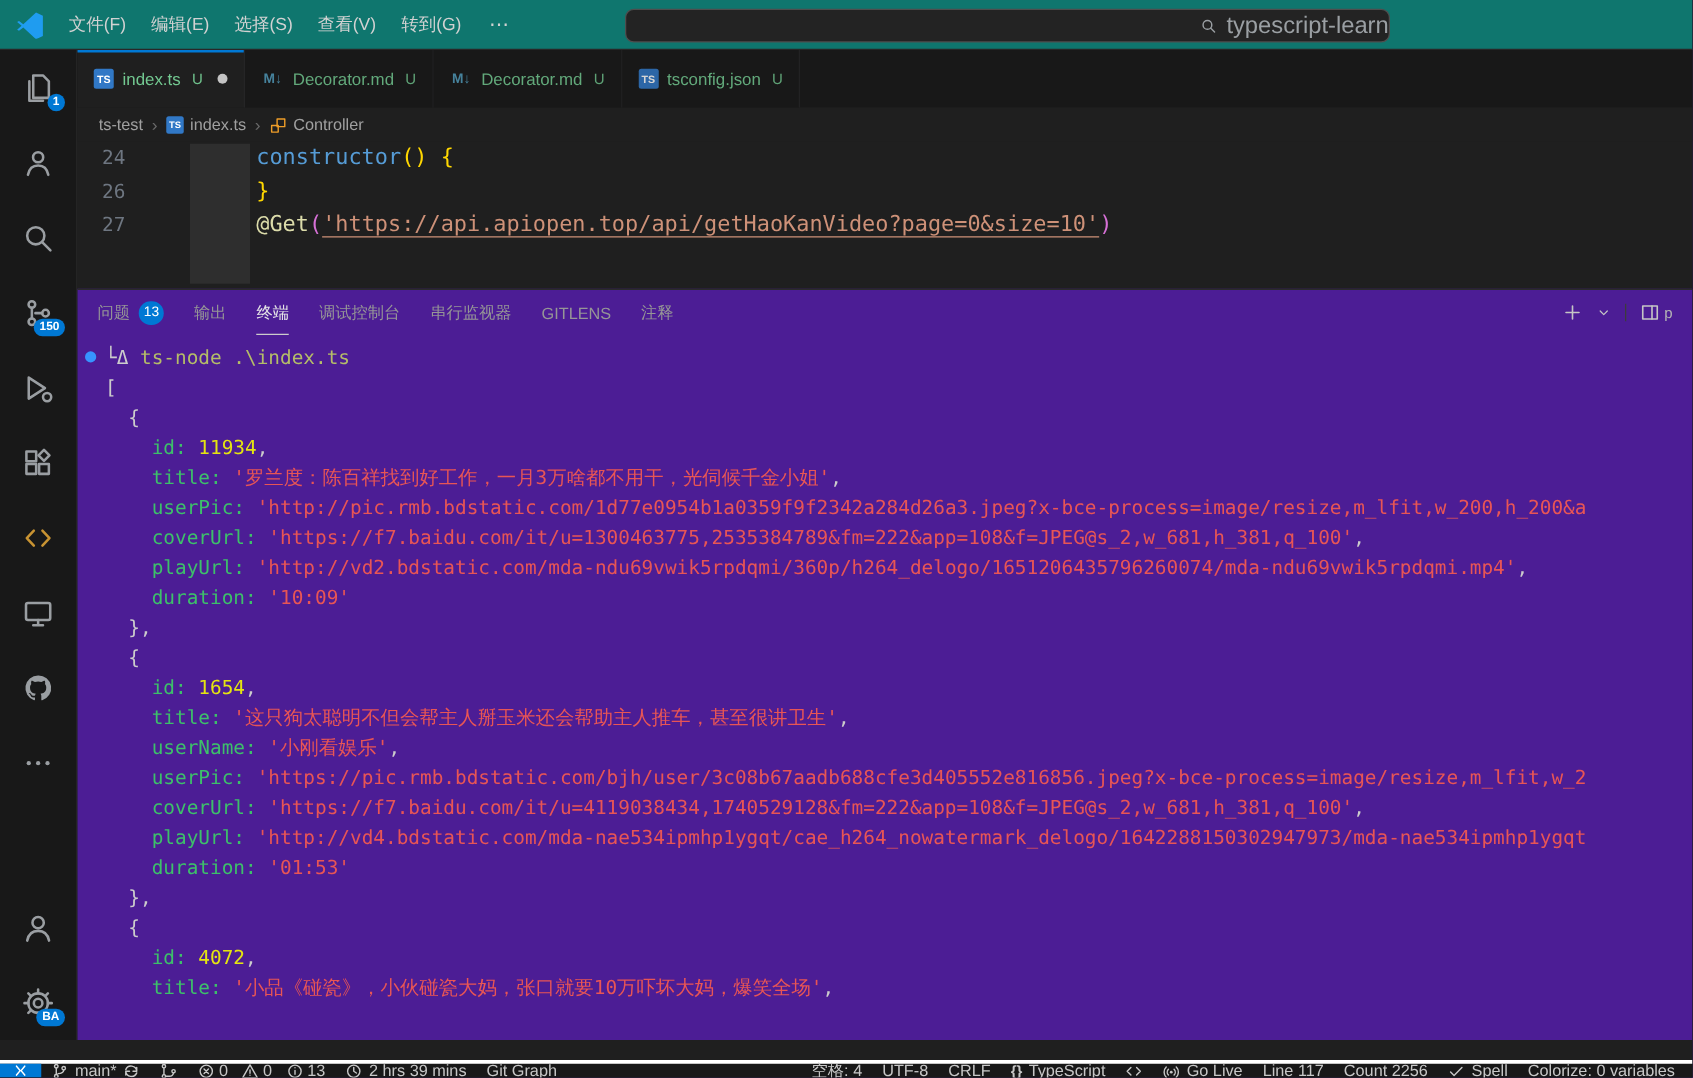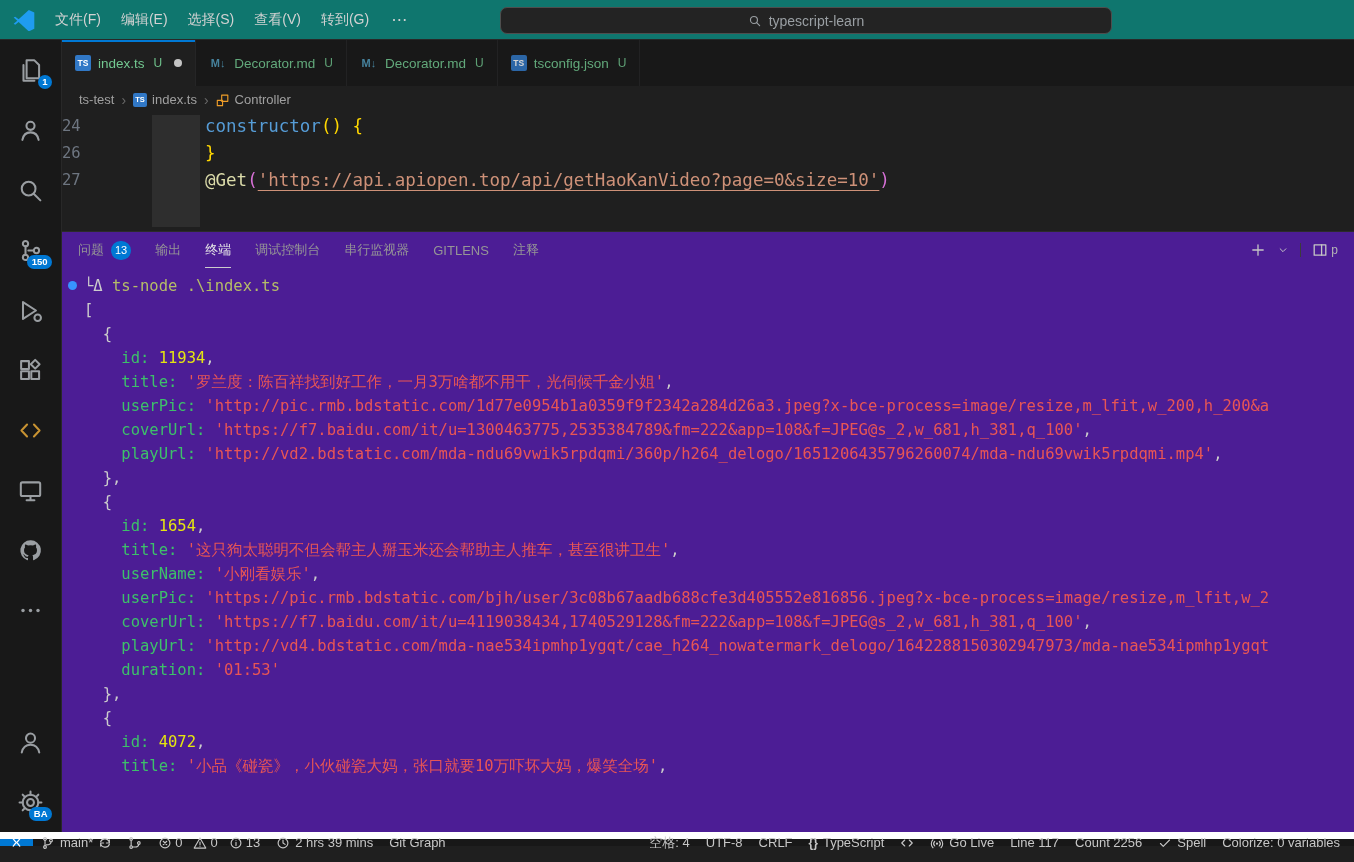--- a/index.html
+++ b/index.html
@@ -12,22 +12,22 @@
 
   
   .titlebar { position:absolute; left:0; top:0; right:0; height:40px; background:#0f766e;
     display:flex; align-items:center; border-bottom:1px solid #282828; }
   .logo { width:22px; height:22px; margin:0 10px 0 13px; }
   .menubar { display:flex; align-items:center; font-size:14px; color:#d2d2d2; }
   .menu-item { padding:5px 10px; border-radius:5px; cursor:default; }
   .menu-more { padding:5px 12px; color:#d2d2d2; letter-spacing:1px; }
   .cmd-center { position:absolute; left:500px; top:7px; width:612px; height:27px;
     background:#232323; border:1px solid #4e4e4e; border-radius:7px;
-    display:flex; align-items:center; justify-content:center; gap:7px;
-    color:#9a9fa3; font-size:14px; }
+    display:flex; align-items:center; justify-content:flex-end; gap:7px;
+    color:#9a9fa3; font-size:19px; }
   .cmd-center .ico { width:14px; height:14px; color:#9a9fa3; }
 
   
   .activitybar { position:absolute; left:0; top:40px; bottom:30px; width:62px;
     background:#181818; border-right:1px solid #282828; display:flex; flex-direction:column; }
   .ab-top, .ab-bottom { display:flex; flex-direction:column; }
   .ab-bottom { margin-top:auto; }
   .ab-item { height:60px; display:flex; align-items:center; justify-content:center;
     position:relative; color:#9a9ea2; }
   .ab-item .ico { width:25px; height:25px; }
@@ -58,21 +58,21 @@
   .crumb { display:flex; align-items:center; gap:5px; }
   .crumb-sep { color:#6a6a6a; font-size:14px; }
   .crumb .fticon { width:14px; height:14px; font-size:7.5px; }
   .crumb .ico { width:14px; height:14px; color:#ee9d28; }
 
   
   .editor { height:118px; position:relative; flex:none;
     font-family:"DejaVu Sans Mono","Liberation Mono",monospace; font-size:17.5px; line-height:27px; }
   .indent-strip { position:absolute; left:90px; top:2px; width:48px; height:112px; background:#2e2e2e; }
   .code-line { position:relative; height:27px; white-space:pre; }
-  .code-line .ln { position:absolute; left:0; width:58px; text-align:left; color:#6e7681; font-size:15.5px; }
+  .code-line .ln { position:absolute; left:0; width:58px; text-align:center; color:#6e7681; font-size:15.5px; }
   .code-line .code { position:absolute; left:143px; }
   .c-kw { color:#569cd6; } .c-b1 { color:#ffd700; } .c-b2 { color:#d670d6; }
   .c-dec { color:#dcdcaa; } .c-pl { color:#d4d4d4; }
   .c-str { color:#ce9178; text-decoration:underline; text-underline-offset:4px; }
 
   
   .panel { flex:1; min-height:0; background:#4c1d95; border-top:1px solid #2b2b2b;
     display:flex; flex-direction:column; }
   .panel-tabs { height:36px; flex:none; display:flex; align-items:center; padding:0 16px;
     gap:24px; font-size:13px; color:#969696; }
@@ -87,22 +87,22 @@
   .pa-text { font-size:12px; color:#b5b5b5; }
 
   .terminal { flex:1; min-height:0; overflow:hidden; padding:6px 0 0 22px;
     font-family:"DejaVu Sans Mono","Liberation Mono",monospace; font-size:15.5px; line-height:24px; }
   .t-line { position:relative; height:24px; white-space:pre; }
   .t-dot { position:absolute; left:-16px; top:7px; width:9px; height:9px; border-radius:50%; background:#3794ff; }
   .t-w { color:#cccccc; } .t-g { color:#3dc06a; } .t-y { color:#e5e510; }
   .t-r { color:#e85555; } .t-c { color:#b5bd68; }
 
   
-  .statusbar { position:absolute; left:0; right:0; bottom:16px; height:14px; background:#181818;
-    border-top:7px solid #ffffff; display:flex; align-items:stretch; font-size:13px; color:#c7c7c7; }
+  .statusbar { position:absolute; left:0; right:0; bottom:0; height:14px; background:#181818;
+    border-top:3px solid #ffffff; display:flex; align-items:stretch; font-size:13px; color:#c7c7c7; }
   .sb-group { display:flex; align-items:stretch; }
   .sb-right { margin-left:auto; padding-right:6px; }
   .sb-item { display:flex; align-items:center; gap:5px; padding:0 8px; cursor:default; }
   .sb-item .ico { width:14px; height:14px; }
   .sb-item.remote { background:#0078d4; color:#fff; padding:0 9px; }
   .sb-item.remote .ico { width:15px; height:15px; }
   .prob-part { display:flex; align-items:center; gap:3px; margin-right:6px; }
   .prob-part:last-child { margin-right:0; }
   .braces-txt { font-weight:bold; font-size:12px; letter-spacing:0; }
 </style>
@@ -351,20 +351,21 @@
         </div>
       <div class="terminal">
           <div class="t-line"><span class="t-dot"></span><span class="t-w">└Δ </span><span class="t-c">ts-node .\index.ts</span></div>
           <div class="t-line"><span class="t-w">[</span></div>
           <div class="t-line"><span class="t-w">  {</span></div>
           <div class="t-line"><span class="t-g">    id: </span><span class="t-y">11934</span><span class="t-w">,</span></div>
           <div class="t-line"><span class="t-g">    title: </span><span class="t-r">'罗兰度：陈百祥找到好工作，一月3万啥都不用干，光伺候千金小姐'</span><span class="t-w">,</span></div>
           <div class="t-line"><span class="t-g">    userPic: </span><span class="t-r">'http://pic.rmb.bdstatic.com/1d77e0954b1a0359f9f2342a284d26a3.jpeg?x-bce-process=image/resize,m_lfit,w_200,h_200&amp;a</span></div>
           <div class="t-line"><span class="t-g">    coverUrl: </span><span class="t-r">'https://f7.baidu.com/it/u=1300463775,2535384789&amp;fm=222&amp;app=108&amp;f=JPEG@s_2,w_681,h_381,q_100'</span><span class="t-w">,</span></div>
           <div class="t-line"><span class="t-g">    playUrl: </span><span class="t-r">'http://vd2.bdstatic.com/mda-ndu69vwik5rpdqmi/360p/h264_delogo/1651206435796260074/mda-ndu69vwik5rpdqmi.mp4'</span><span class="t-w">,</span></div>
+          <div class="t-line"><span class="t-g">    duration: </span><span class="t-r">'10:09'</span></div>
           <div class="t-line"><span class="t-w">  },</span></div>
           <div class="t-line"><span class="t-w">  {</span></div>
           <div class="t-line"><span class="t-g">    id: </span><span class="t-y">1654</span><span class="t-w">,</span></div>
           <div class="t-line"><span class="t-g">    title: </span><span class="t-r">'这只狗太聪明不但会帮主人掰玉米还会帮助主人推车，甚至很讲卫生'</span><span class="t-w">,</span></div>
           <div class="t-line"><span class="t-g">    userName: </span><span class="t-r">'小刚看娱乐'</span><span class="t-w">,</span></div>
           <div class="t-line"><span class="t-g">    userPic: </span><span class="t-r">'https://pic.rmb.bdstatic.com/bjh/user/3c08b67aadb688cfe3d405552e816856.jpeg?x-bce-process=image/resize,m_lfit,w_2</span></div>
           <div class="t-line"><span class="t-g">    coverUrl: </span><span class="t-r">'https://f7.baidu.com/it/u=4119038434,1740529128&amp;fm=222&amp;app=108&amp;f=JPEG@s_2,w_681,h_381,q_100'</span><span class="t-w">,</span></div>
           <div class="t-line"><span class="t-g">    playUrl: </span><span class="t-r">'http://vd4.bdstatic.com/mda-nae534ipmhp1ygqt/cae_h264_nowatermark_delogo/1642288150302947973/mda-nae534ipmhp1ygqt</span></div>
           <div class="t-line"><span class="t-g">    duration: </span><span class="t-r">'01:53'</span></div>
           <div class="t-line"><span class="t-w">  },</span></div>

